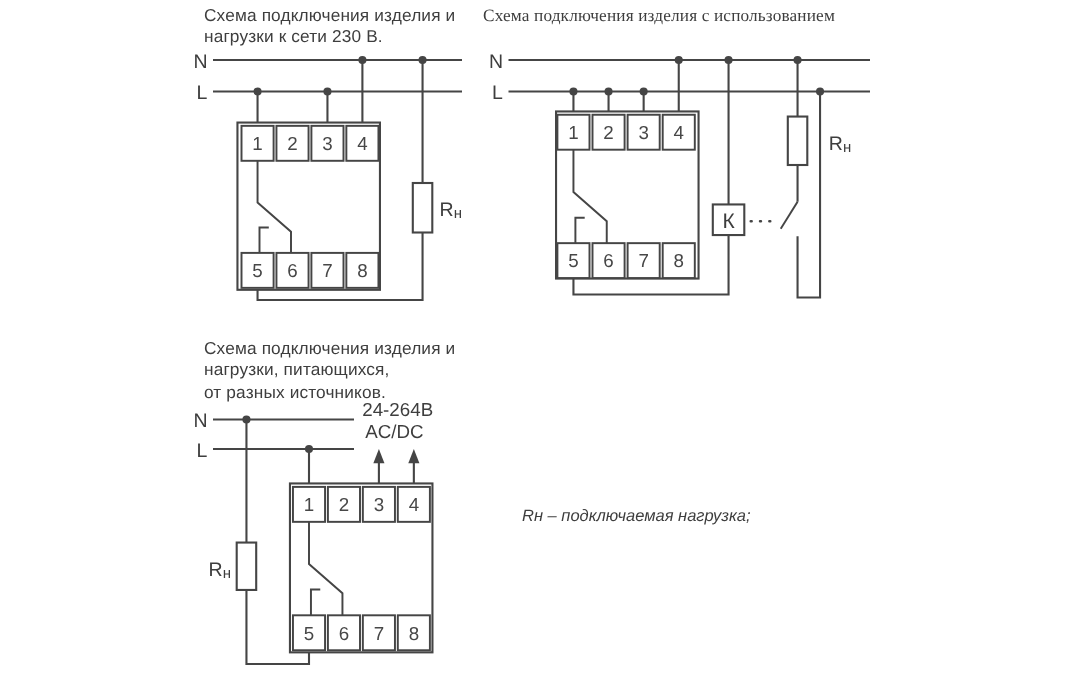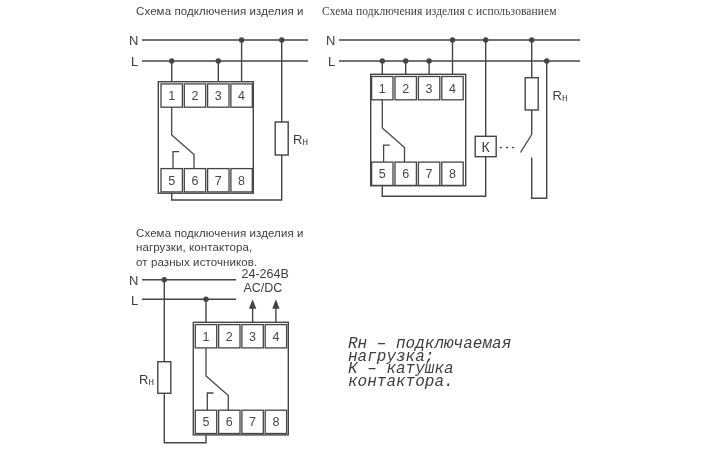--- a/index.html
+++ b/index.html
@@ -13,59 +13,58 @@
   }
   .title{
     position:absolute;
     font-size:11.5px;
     line-height:14.3px;
     color:#3e3e3e;
     letter-spacing:0.1px;
   }
   .legend{
     position:absolute;
-    font-size:16px;
+    font-size:11px;
     line-height:12.5px;
     font-style:italic;
     color:#3e3e3e;
-    font-family:Liberation Mono, monospace;
   }
   svg{position:absolute;display:block;}
   .wire{stroke:#454545;stroke-width:1.4;fill:none;}
   .thin{stroke:#454545;stroke-width:1.3;fill:none;}
   .box{stroke:#454545;stroke-width:1.4;fill:#ffffff;}
   .dot{fill:#454545;stroke:none;}
   .lbl{fill:#3e3e3e;font-family:"Liberation Sans",sans-serif;font-size:13px;}
   .lblsub{fill:#3e3e3e;font-family:"Liberation Sans",sans-serif;font-size:10px;}
   .tnum{fill:#474747;font-family:"Liberation Sans",sans-serif;font-size:12.5px;text-anchor:middle;}
   .dashed{stroke:#454545;stroke-width:1.7;fill:none;stroke-dasharray:0.6 5.6;stroke-linecap:round;}
   .arrowhead{fill:#454545;stroke:none;}
 </style>
 </head>
 <body>
 
 <div id="screen">
 
   <div class="title" style="left:136px;top:4px;width:210px;">
     <div>Схема подключения изделия и</div>
+    <div>нагрузки к сети 230 В.</div>
   </div>
 
   <div class="title" style="left:322px;top:4px;width:270px;font-family:Liberation Serif, serif;">
     <div>Схема подключения изделия с использованием</div>
   </div>
 
   <div class="title" style="left:136px;top:226px;width:210px;">
     <div>Схема подключения изделия и</div>
-    <div>нагрузки, контактора,</div>
+    <div>нагрузки, питающихся,</div>
     <div>от разных источников.</div>
   </div>
 
   <div class="legend" style="left:348px;top:338px;width:220px;">
     <div>Rн – подключаемая нагрузка;</div>
-    <div>К – катушка контактора.</div>
   </div>
 
   <svg style="left:0;top:0;" width="320" height="215" viewBox="0 0 320 215">
     <text class="lbl" x="129" y="45">N</text>
     <text class="lbl" x="131" y="66">L</text>
 
     <g>
       <path class="wire" d="M142,40 H308"></path>
       <path class="wire" d="M142,61 H308"></path>
     </g>

